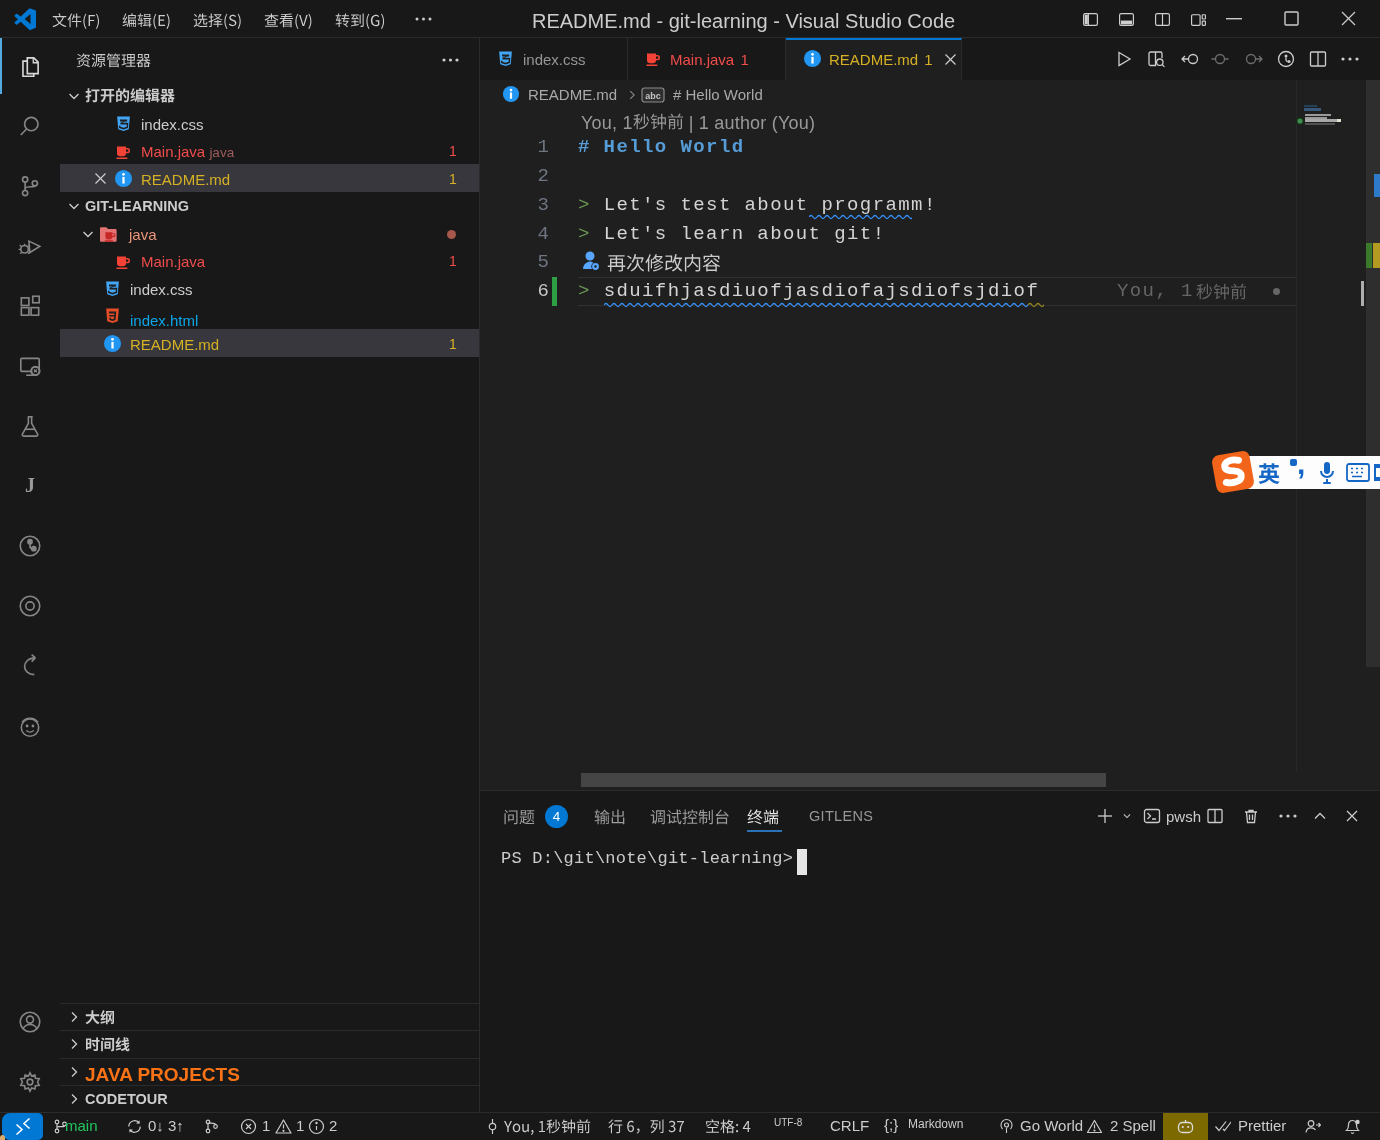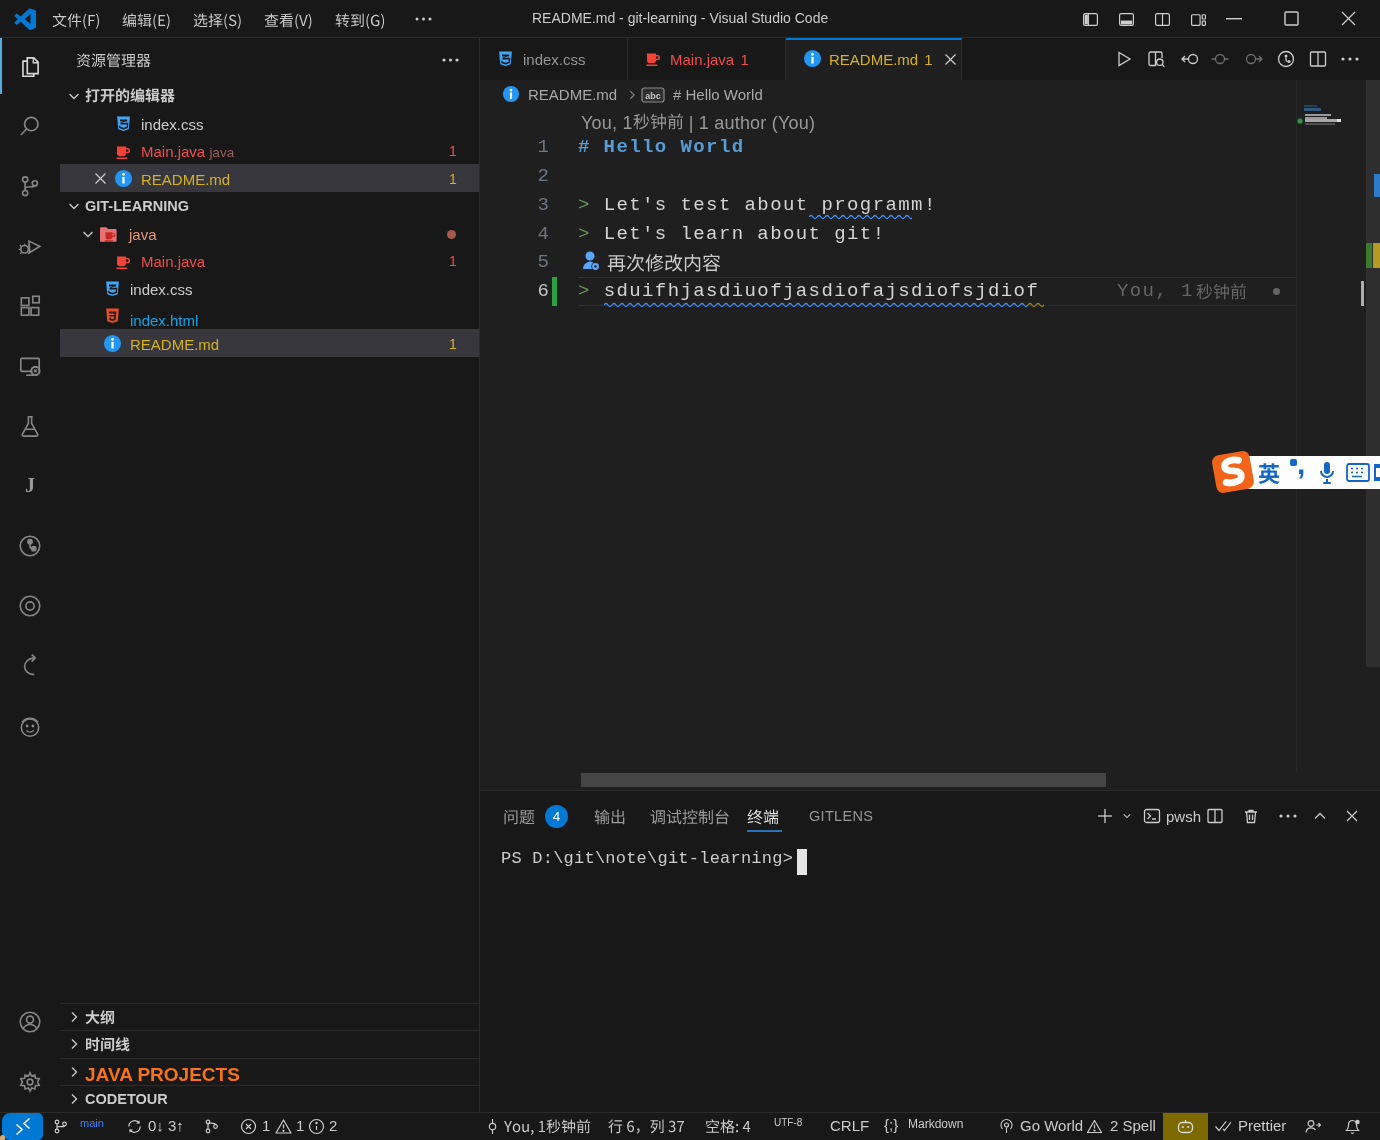--- a/index.html
+++ b/index.html
@@ -30,21 +30,21 @@
       <path fill="#cccccc" d="M4.4 12.7H10.5V14H4.4ZM4.4 10.7H10.5V11.9H4.4ZM3.3 9.9V14.8H11.7V9.9ZM1.1 15.7V16.7H13.9V15.7ZM6.9 3.4V5.3H0.9V6.3H5.7C4.4 7.7 2.4 9 0.5 9.6C0.8 9.9 1.1 10.3 1.3 10.5C3.3 9.7 5.5 8.2 6.9 6.4V9.4H8V6.4C9.4 8.1 11.6 9.7 13.7 10.4C13.9 10.1 14.2 9.7 14.5 9.5C12.6 8.9 10.5 7.7 9.2 6.3H14.2V5.3H8V3.4Z M20 12.8H26.5V13.8H20ZM20 12V11H26.5V12ZM20 14.6H26.5V15.7H20ZM27.4 3.5C25 4 20.4 4.2 16.8 4.3C16.9 4.5 17 4.9 17 5.1C18.3 5.1 19.7 5.1 21.1 5C21 5.4 20.9 5.7 20.8 6.1H17V7H20.5C20.3 7.3 20.1 7.7 19.9 8.1H15.9V9H19.4C18.5 10.6 17.2 12 15.5 13C15.7 13.2 16.1 13.6 16.2 13.9C17.2 13.2 18.1 12.5 18.9 11.6V17.2H20V16.6H26.5V17.2H27.6V10.1H20.1C20.3 9.7 20.5 9.4 20.7 9H29.1V8.1H21.2C21.4 7.7 21.5 7.3 21.7 7H28.2V6.1H22L22.4 5C24.5 4.8 26.6 4.6 28.1 4.3Z M33.6 18.9 34.4 18.6C33.1 16.4 32.5 13.9 32.5 11.3C32.5 8.8 33.1 6.3 34.4 4.1L33.6 3.7C32.2 6 31.4 8.4 31.4 11.3C31.4 14.3 32.2 16.7 33.6 18.9Z M38.6 16H40.2L43.7 5H42.3L40.5 11C40.1 12.2 39.9 13.3 39.5 14.6H39.4C39 13.3 38.7 12.2 38.3 11L36.5 5H35.1Z M45.2 18.9C46.6 16.7 47.4 14.3 47.4 11.3C47.4 8.4 46.6 6 45.2 3.7L44.3 4.1C45.6 6.3 46.3 8.8 46.3 11.3C46.3 13.9 45.6 16.4 44.3 18.6Z"></path>
     </svg></div>
 <div style="position:absolute;left:335px;top:10px;"><svg class="" style="" width="50" height="21" viewBox="0 0 50 21">
       <path fill="#cccccc" d="M1.2 11C1.3 10.9 1.8 10.8 2.3 10.8H3.6V13L0.6 13.5L0.8 14.6L3.6 14.1V17.1H4.7V13.8L6.8 13.4L6.7 12.5L4.7 12.8V10.8H6.3V9.8H4.7V7.5H3.6V9.8H2.2C2.7 8.7 3.1 7.5 3.5 6.2H6.3V5.2H3.8C4 4.6 4.1 4.1 4.2 3.6L3.1 3.4C3 4 2.9 4.6 2.7 5.2H0.7V6.2H2.5C2.1 7.4 1.8 8.5 1.6 8.8C1.3 9.5 1.1 10 0.9 10C1 10.3 1.2 10.8 1.2 11ZM6.4 8V9H8.6C8.3 10.1 8 11.1 7.7 11.8H12C11.5 12.6 10.8 13.5 10.2 14.3C9.7 13.9 9.2 13.6 8.7 13.3L8 14C9.5 14.9 11.3 16.3 12.2 17.2L12.9 16.3C12.4 15.9 11.8 15.4 11.1 14.9C12 13.6 13.1 12.2 13.8 11.1L13 10.7L12.8 10.8H9.2L9.8 9H14.4V8H10.1L10.5 6.2H13.8V5.2H10.8L11.2 3.6L10.1 3.4L9.7 5.2H7V6.2H9.4L8.9 8Z M24.6 4.7V13.8H25.7V4.7ZM27.6 3.6V15.4C27.6 15.7 27.5 15.8 27.3 15.8C27 15.8 26.2 15.8 25.3 15.8C25.5 16.1 25.6 16.6 25.7 16.9C26.8 16.9 27.6 16.9 28.1 16.7C28.5 16.5 28.7 16.1 28.7 15.4V3.6ZM15.9 15.4 16.2 16.4C18.2 16.1 21 15.5 23.7 15L23.6 14L20.5 14.6V12.2H23.5V11.2H20.5V9.6H19.4V11.2H16.5V12.2H19.4V14.8ZM16.8 9.4C17.1 9.2 17.7 9.2 22.4 8.7C22.6 9.1 22.8 9.4 22.9 9.7L23.8 9.1C23.3 8.2 22.4 6.9 21.5 5.9L20.7 6.4C21.1 6.8 21.4 7.3 21.8 7.9L18 8.2C18.6 7.4 19.2 6.4 19.7 5.4H23.8V4.4H16.1V5.4H18.4C18 6.4 17.4 7.4 17.1 7.7C16.9 8.1 16.6 8.3 16.4 8.4C16.5 8.7 16.7 9.2 16.8 9.4Z M33.6 18.9 34.4 18.6C33.1 16.4 32.5 13.9 32.5 11.3C32.5 8.8 33.1 6.3 34.4 4.1L33.6 3.7C32.2 6 31.4 8.4 31.4 11.3C31.4 14.3 32.2 16.7 33.6 18.9Z M40.9 16.2C42.4 16.2 43.6 15.7 44.3 14.9V10.3H40.7V11.5H43V14.3C42.6 14.7 41.8 15 41 15C38.7 15 37.4 13.2 37.4 10.5C37.4 7.7 38.8 6 41 6C42.1 6 42.8 6.5 43.4 7.1L44.1 6.2C43.5 5.5 42.5 4.8 41 4.8C38.1 4.8 35.9 7 35.9 10.5C35.9 14.1 38 16.2 40.9 16.2Z M46.9 18.9C48.3 16.7 49.1 14.3 49.1 11.3C49.1 8.4 48.3 6 46.9 3.7L46 4.1C47.3 6.3 48 8.8 48 11.3C48 13.9 47.3 16.4 46 18.6Z"></path>
     </svg></div>
 <svg class="abs ic" style="left:414px;top:16px" width="19" height="6" viewBox="0 0 19 6">
     <circle cx="3.0" cy="3" r="1.5" fill="#cccccc"></circle>
     <circle cx="9.5" cy="3" r="1.5" fill="#cccccc"></circle>
     <circle cx="16.0" cy="3" r="1.5" fill="#cccccc"></circle>
   </svg>
-<div class="abs" style="left:532px;top:10px;width:316px;color:#ccc;font-size:14px;white-space:nowrap">README.md - git-learning - Visual Studio Code</div>
+<div class="abs" style="left:532px;top:10px;width:316px;color:#ccc;font-size:20px;white-space:nowrap">README.md - git-learning - Visual Studio Code</div>
 <svg class="abs ic" style="left:1082px;top:11px" width="17" height="17" viewBox="0 0 16 16" fill="none" stroke="#cfcfcf" stroke-width="1.1">
     <rect x="1.5" y="2.5" width="13" height="11" rx="1.5"></rect>
     <line x1="6" y1="2.5" x2="6" y2="13.5"></line>
     <rect x="2.5" y="3.5" width="3" height="9" fill="#cfcfcf" stroke="none"></rect>
   </svg>
 <svg class="abs ic" style="left:1118px;top:11px" width="17" height="17" viewBox="0 0 16 16" fill="none" stroke="#cfcfcf" stroke-width="1.1">
     <rect x="1.5" y="2.5" width="13" height="11" rx="1.5"></rect>
     <rect x="2.7" y="9" width="10.6" height="3.6" fill="#cfcfcf" stroke="none"></rect>
   </svg>
 <svg class="abs ic" style="left:1154px;top:11px" width="17" height="17" viewBox="0 0 16 16" fill="none" stroke="#cfcfcf" stroke-width="1.1">
@@ -416,21 +416,21 @@
 <div class="abs" style="left:2px;top:1113px;width:41px;height:27px;background:#0078d4;border-radius:8px 5px 5px 8px"></div>
 <svg class="abs ic" style="left:14px;top:1117px" width="18" height="19" viewBox="0 0 18 19" fill="none" stroke="#fff" stroke-width="1.6">
     <path d="M2.5 7.5 L8 12.5 L2.5 17.5 M15.5 1.5 L10 6.5 L15.5 11.5"></path>
   </svg>
 <svg class="abs ic" style="left:52px;top:1118px" width="17" height="17" viewBox="0 0 17 17" fill="none" stroke="#cccccc" stroke-width="1.2">
     <circle cx="5" cy="4" r="1.8"></circle>
     <circle cx="5" cy="13" r="1.8"></circle>
     <circle cx="12.5" cy="6" r="1.8"></circle>
     <path d="M5 6 V11 M5 9.5 C5 7.5 12.5 9.5 12.5 8"></path>
   </svg>
-<div class="abs" style="left:80px;top:1117px;font-size:11px;color:#3b82f6">main</div>
+<div class="abs" style="left:65px;top:1117px;font-size:15px;color:#22c55e">main</div>
 <svg class="abs ic" style="left:126px;top:1118px" width="17" height="17" viewBox="0 0 17 17" fill="none" stroke="#cccccc" stroke-width="1.2">
     <path d="M14.2 8.5 a5.8 5.8 0 0 1 -10.6 3.2 M2.8 8.5 a5.8 5.8 0 0 1 10.6 -3.2"></path>
     <path d="M13.6 2.2 L13.4 5.6 L10 5.4 Z M3.4 14.8 L3.6 11.4 L7 11.6 Z" fill="#ccc" stroke="none"></path>
   </svg>
 <div class="abs" style="left:148px;top:1117px;font-size:15px;color:#ccc">0↓ 3↑</div>
 <svg class="abs ic" style="left:203px;top:1118px" width="17" height="17" viewBox="0 0 17 17" fill="none" stroke="#cccccc" stroke-width="1.2">
     <circle cx="5" cy="4" r="1.8"></circle>
     <circle cx="5" cy="13" r="1.8"></circle>
     <circle cx="12.5" cy="8.5" r="1.8"></circle>
     <path d="M5 6 V11 M12.5 6.7 C12.5 4 5 6 5 4.5"></path>

